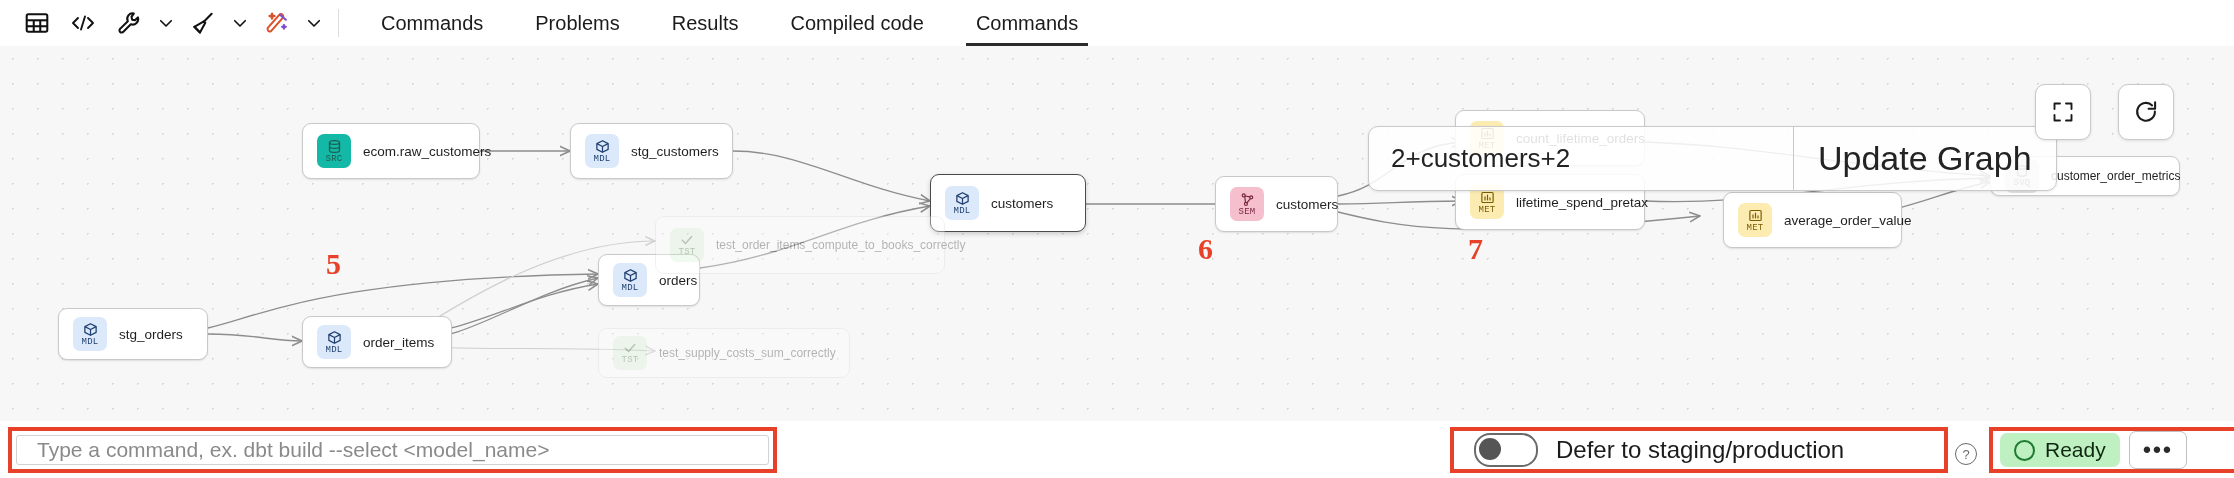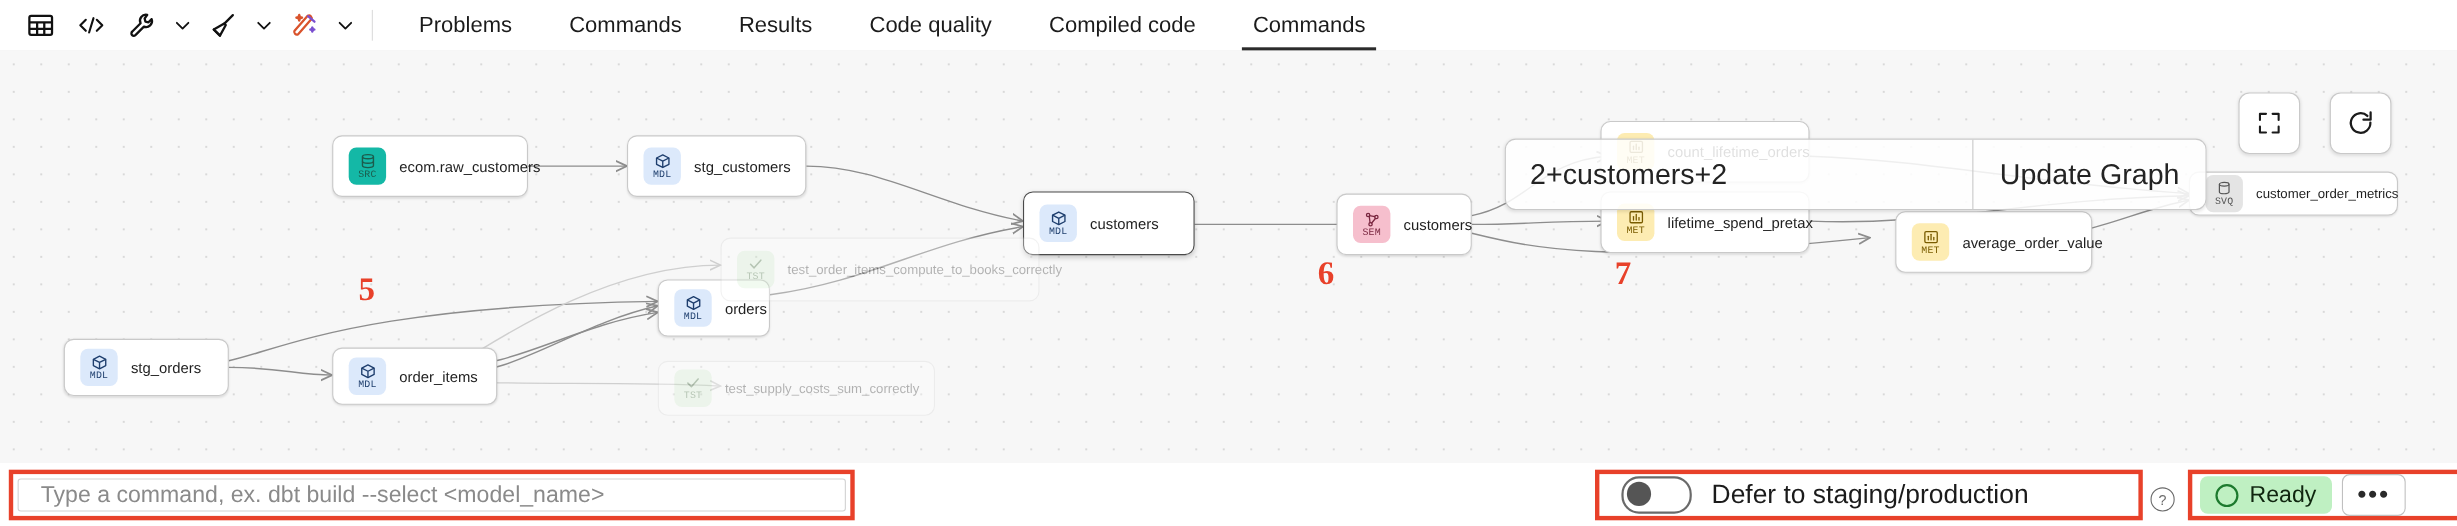--- a/index.html
+++ b/index.html
@@ -40,21 +40,21 @@
   .b-svq{background:#e4e4e4;color:#555;}
   .nlabel{font-size:13.5px;color:#1f1f1f;white-space:nowrap;}
   .nlabel.small{font-size:12px;}
   .nlabel.two{white-space:normal;line-height:14px;}
 
   
   .graphbar{position:absolute;left:1368;top:130px;height:63px;display:flex;align-items:stretch;
     background:rgba(255,255,255,.86);border:1px solid #c9c9c9;border-radius:10px;box-shadow:0 1px 3px rgba(0,0,0,.10);}
   .gb-input{display:flex;align-items:center;padding:0 22px;font-size:26px;color:#232323;min-width:380px;cursor:text;}
   .gb-sep{width:1px;background:#c9c9c9;}
-  .gb-btn{display:flex;align-items:center;padding:0 24px;font-size:26px;color:#232323;cursor:pointer;white-space:nowrap;text-align:center;}
+  .gb-btn{display:flex;align-items:center;padding:0 24px;font-size:34px;color:#232323;cursor:pointer;white-space:nowrap;text-align:center;}
 
   .cbtn{position:absolute;width:54px;height:54px;background:#fff;border:1px solid #c9c9c9;border-radius:10px;
     display:flex;align-items:center;justify-content:center;box-shadow:0 1px 3px rgba(0,0,0,.10);cursor:pointer;}
 
   
   .bottom{position:absolute;left:0;top:421px;width:2234px;height:57px;background:#fff;display:flex;align-items:center;}
   .cmdwrap{position:absolute;left:8px;top:6px;width:769px;height:46px;border:4px solid #e8412a;box-sizing:border-box;padding-left:40px;}
   .cmdinput{position:absolute;left:4px;top:4px;right:4px;bottom:4px;background:#fff;border:1px solid #d2d2d2;border-radius:3px;
     display:flex;align-items:center;padding-left:20px;font-size:21px;color:#8a8a8a;cursor:text;box-sizing:border-box;}
 
@@ -145,30 +145,27 @@
             <polyline points="5,9 12,16 19,9"></polyline>
           </svg>
         </div>
       </div>
 
       <div class="tb-div"></div>
     </div>
 
     <div class="tabs">
       <div class="tab">
+          <span>Commands</span>
+        </div>
+      <div class="tab">
           <span>Problems</span>
-        </div>
-      <div class="tab">
-          <span>Commands</span>
         </div>
       <div class="tab">
           <span>Results</span>
-        </div>
-      <div class="tab">
-          <span>Code quality</span>
         </div>
       <div class="tab">
           <span>Compiled code</span>
         </div>
       <div class="tab active">
           <span>Commands</span>
         </div>
     </div>
   </div>
 

